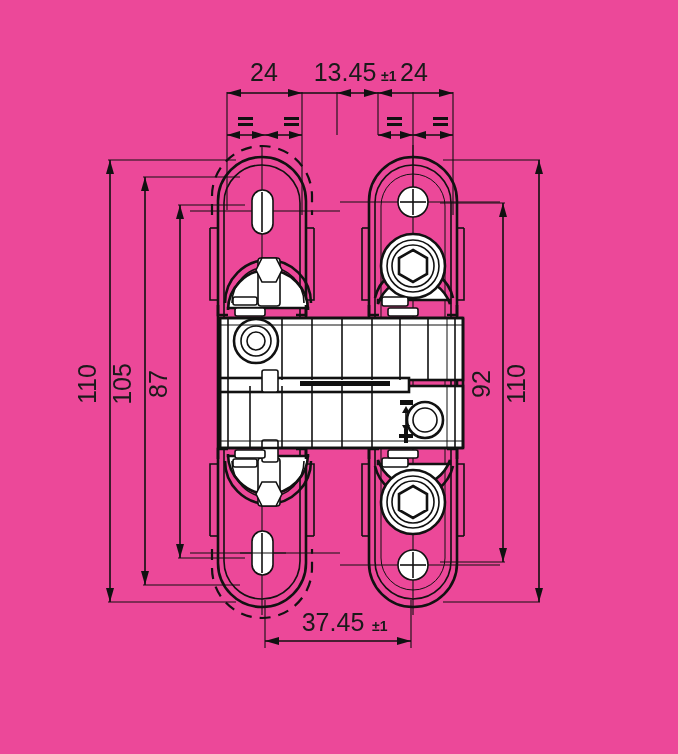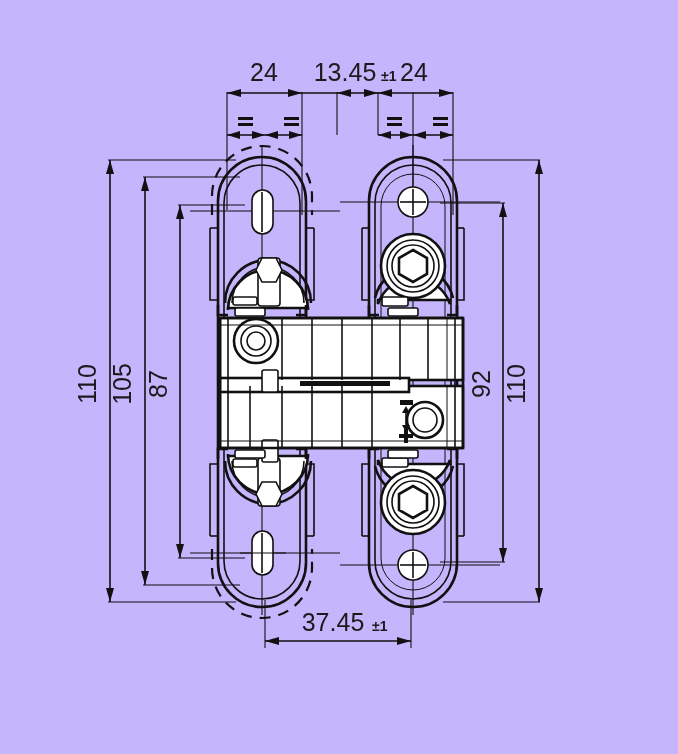--- a/index.html
+++ b/index.html
@@ -8,21 +8,21 @@
     padding: 0;
     background: #ffffff;
   }
   body {
     font-family: "Liberation Sans", sans-serif;
   }
   #sheet {
     position: relative;
     width: 678px;
     height: 754px;
-    background: #c4b5fd;
+    background: #ec4899;
     overflow: hidden;
   }
   #drawing-svg {
     position: absolute;
     left: 0;
     top: 0;
     width: 678px;
     height: 754px;
     display: block;
   }

